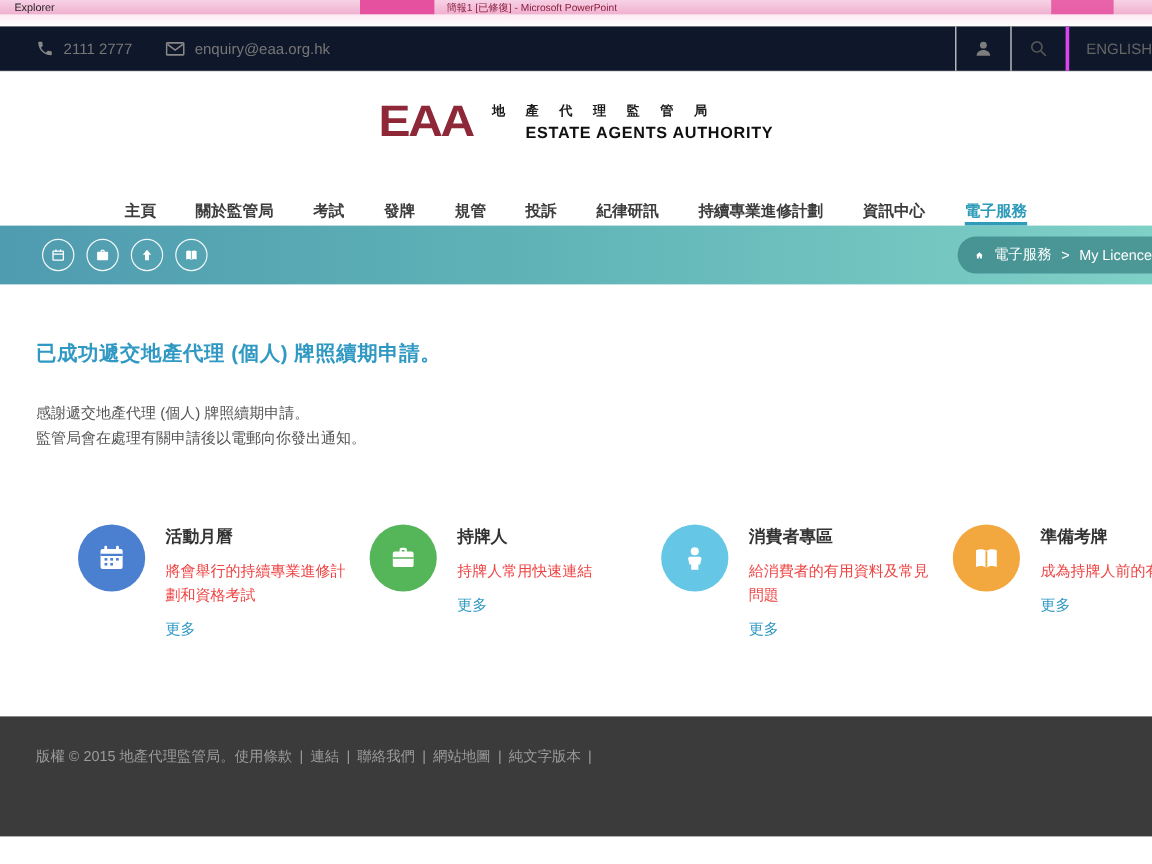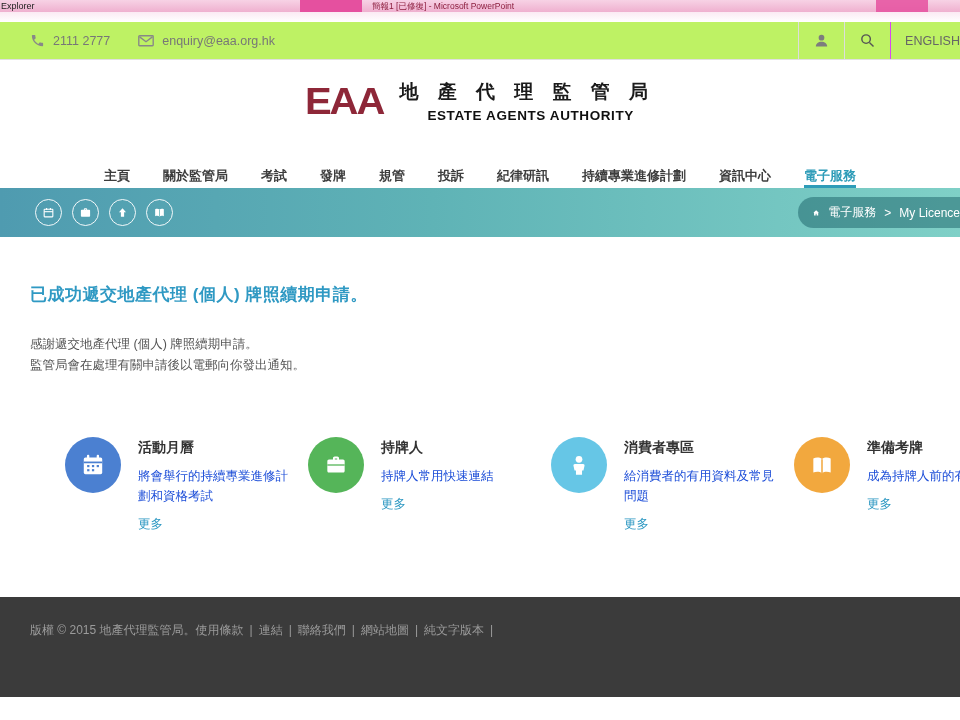--- a/index.html
+++ b/index.html
@@ -3,45 +3,45 @@
 <meta charset="utf-8">
 <style>
   * { box-sizing: border-box; margin: 0; padding: 0; }
   html,body { width:960px; height:720px; overflow:hidden; background:#fff;
     font-family:"Liberation Sans", sans-serif; }
   .screen { position:relative; width:960px; height:720px; overflow:hidden; background:#fff; }
 
   
   .winstrip { position:relative; height:12px;
     background:linear-gradient(180deg,#f7d2e5 0%,#efb0cf 100%); overflow:hidden; }
-  .win-left { position:absolute; left:1px; top:1px; font-size:9px; color:#222; }
+  .win-left { position:absolute; left:12px; top:1px; font-size:9px; color:#222; }
   .win-center { position:absolute; left:372px; top:1px; font-size:8.5px; color:#8c1f3f; white-space:nowrap; }
   .win-hl { position:absolute; top:0; height:12px; background:#e5509f; }
   .hl1 { left:300px; width:62px; }
   .hl2 { left:876px; width:52px; opacity:.85; }
   .wingap { height:10px; background:linear-gradient(180deg,#fbeaf3,#ffffff); }
 
   
-  .utility { height:38px; background:#bef264; border-bottom:1px solid #e0e0e0;
+  .utility { height:38px; background:#0f172a; border-bottom:1px solid #e0e0e0;
     display:flex; align-items:stretch; justify-content:space-between; padding-left:30px; }
   .u-left { display:flex; align-items:center; gap:28px; }
   .u-item { display:flex; align-items:center; gap:8px; font-size:12.5px; color:#777; }
   .u-right { display:flex; align-items:stretch; }
   .u-btn { width:46px; display:flex; align-items:center; justify-content:center;
     border-left:1px solid #ddd; background:transparent; border-top:none; border-right:none; border-bottom:none; cursor:pointer; }
-  .u-lang { display:flex; align-items:center; border-left:1px solid #d946ef;
+  .u-lang { display:flex; align-items:center; border-left:3px solid #d946ef;
     padding-left:14px; font-size:12.5px; color:#666; white-space:nowrap; cursor:pointer; }
 
   
   .header { height:82px; background:#fff; display:flex; align-items:center; justify-content:center; }
   .logo-wrap { display:flex; align-items:center; cursor:pointer; }
   .logo-eaa { font-size:40px; font-weight:800; color:#8e2738; letter-spacing:-2px;
     transform:scaleY(.92); line-height:1; }
   .logo-text { margin-left:16px; }
-  .logo-zh { font-size:19px; font-weight:700; letter-spacing:7px; color:#1b1b1b; }
+  .logo-zh { font-size:11px; font-weight:700; letter-spacing:7px; color:#1b1b1b; }
   .logo-en { font-size:13.5px; font-weight:700; letter-spacing:.6px; color:#101010; margin-top:3px;margin-left:28px; }
 
   
   .nav { height:46px; display:flex; align-items:flex-end; justify-content:center; gap:33px; background:#fff; }
   .nav-item { display:flex; align-items:center; font-size:13px; font-weight:700; color:#3d3d3d;
     cursor:pointer; border-bottom:3px solid transparent; padding-top:3px; white-space:nowrap; }
   .nav-item.active { color:#2e9cb8; border-bottom-color:#2e9cb8; }
 
   
   .banner { position:relative; height:49px;
@@ -63,21 +63,21 @@
   .para { color:#555; font-size:12.5px; line-height:1.7; }
   .para-ref { margin-top:14px; }
 
   
   .features { display:flex; padding-left:35px; margin-top:60px; }
   .feature { width:243px; display:flex; flex:none; }
   .f-circle { width:56px; height:56px; border-radius:50%; flex:none;
     display:flex; align-items:center; justify-content:center; }
   .f-text { margin-left:17px; width:152px; }
   .f-title { font-size:14px; font-weight:700; color:#333; padding-top:2px; }
-  .f-desc { font-size:12.5px; color:#1d4ed8; line-height:1.6; margin-top:9px; }
+  .f-desc { font-size:12.5px; color:#ef4444; line-height:1.6; margin-top:9px; }
   .f-more { display:inline-block; margin-top:10px; font-size:12.5px; color:#2f99c3;
     text-decoration:none; cursor:pointer; }
 
   
   .footer { position:absolute; left:0; top:597px; width:960px; height:100px;
     background:#3b3b3b; color:#9b9b9b; font-size:12px; padding:25px 0 0 30px; }
   .footer a { color:#9b9b9b; text-decoration:none; cursor:pointer; }
   .footer .sep { margin:0 6px; }
 </style>
 </head>

